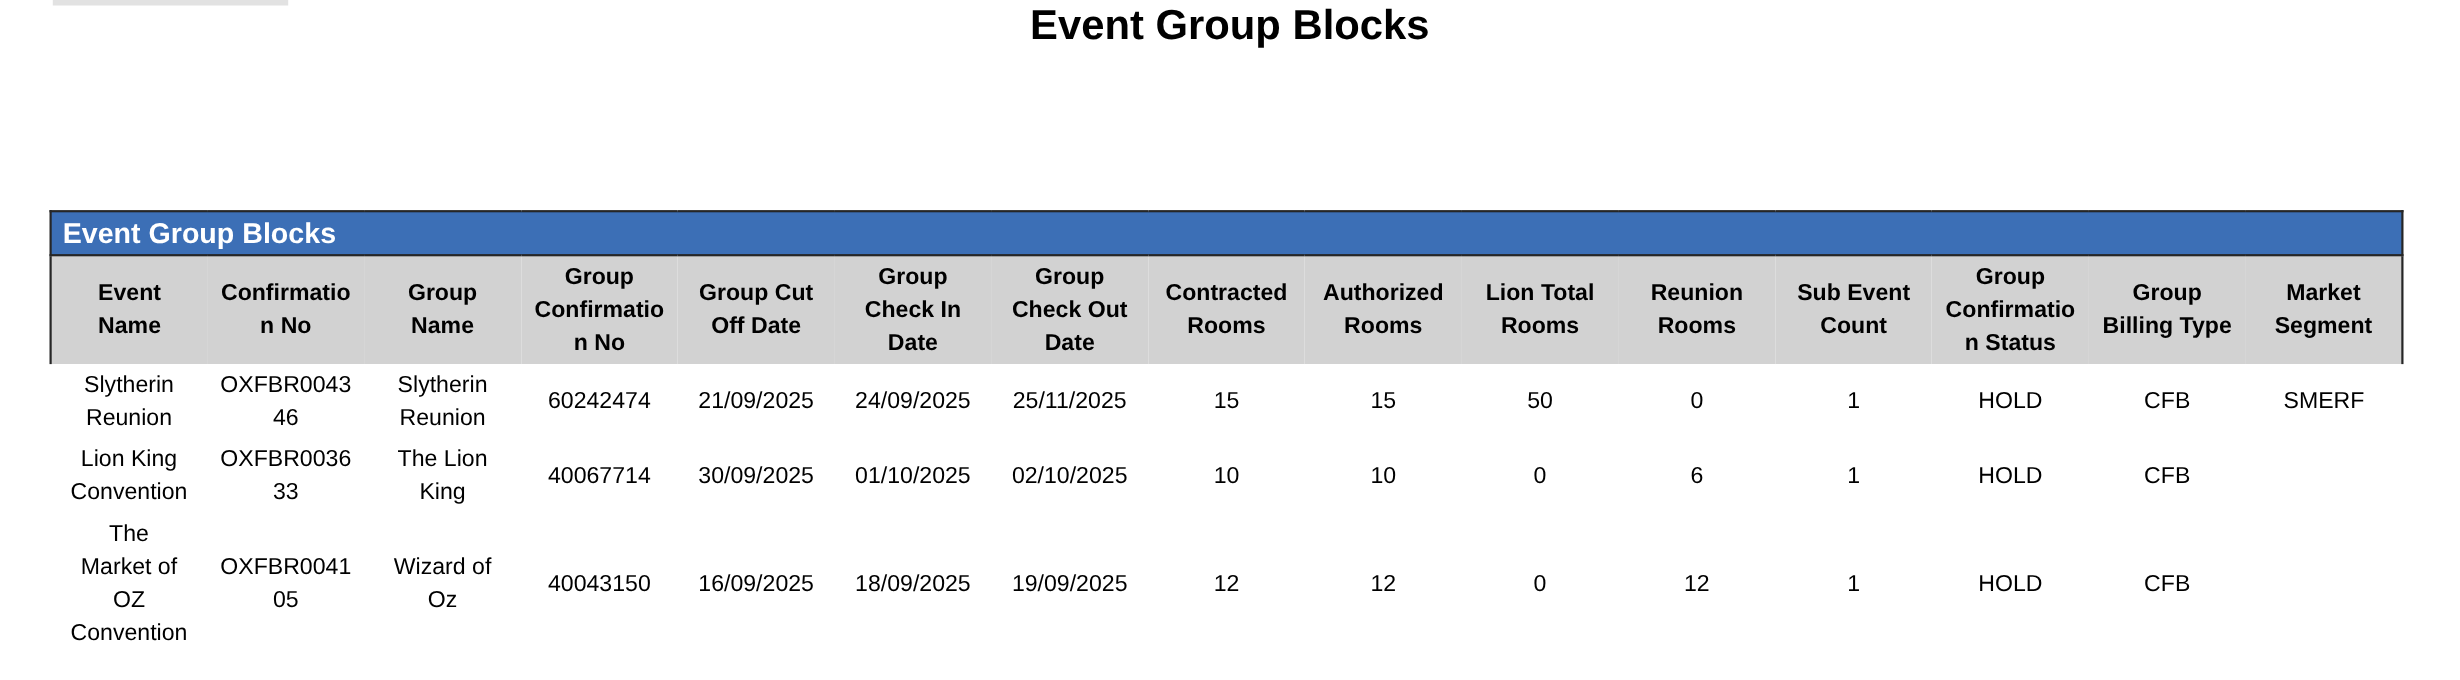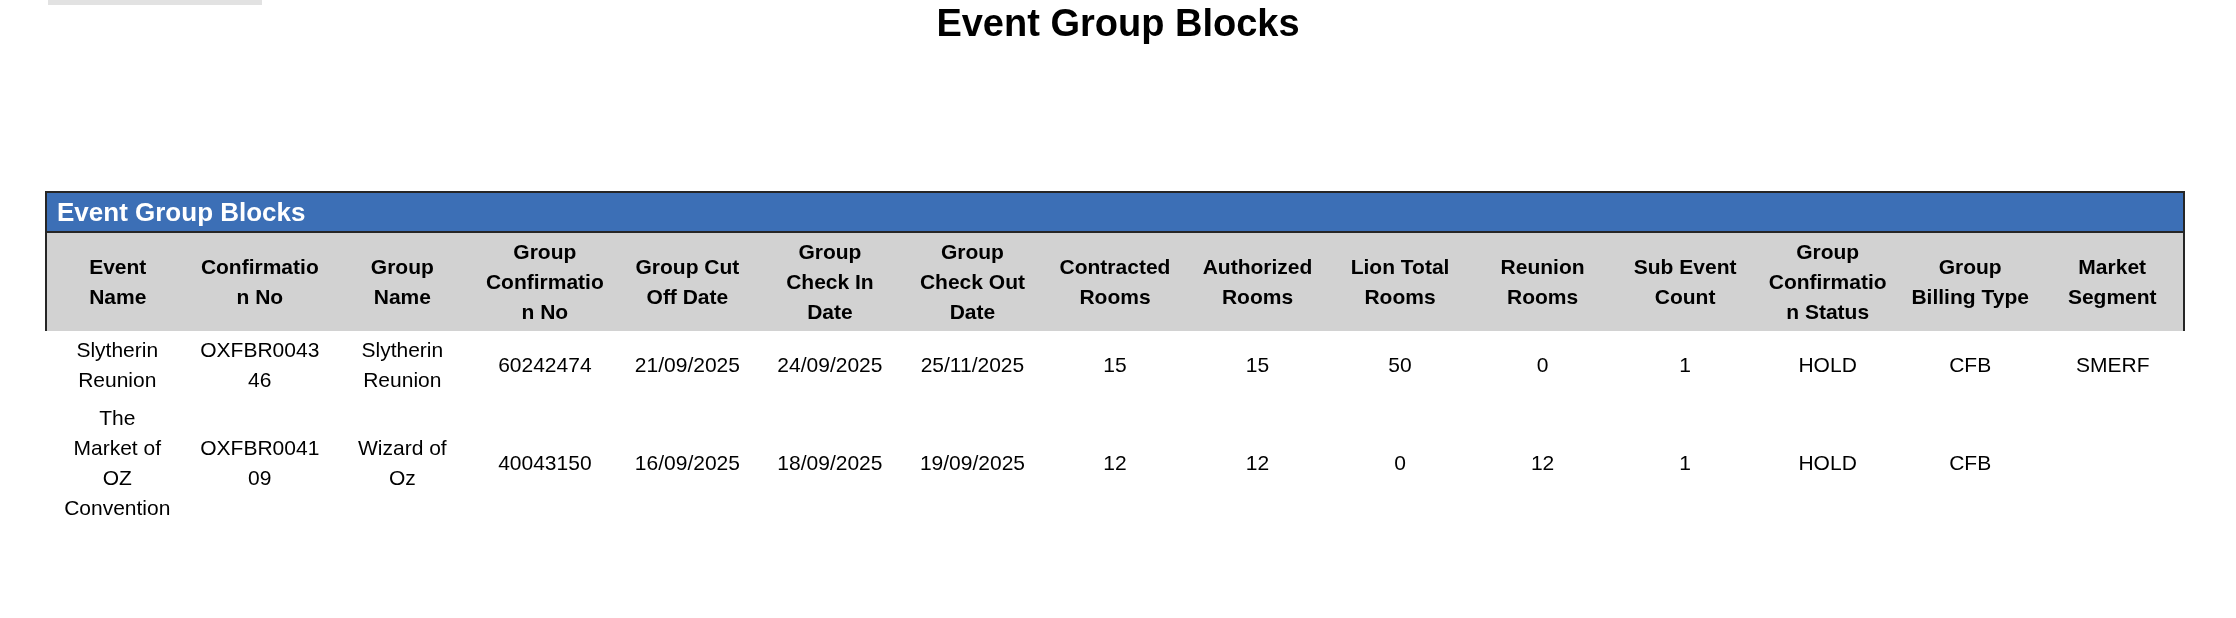--- a/index.html
+++ b/index.html
@@ -149,26 +149,46 @@
             <td>15</td>
             <td>15</td>
             <td>50</td>
             <td>0</td>
             <td>1</td>
             <td>HOLD</td>
             <td>CFB</td>
             <td>SMERF</td>
           </tr>
           <tr>
+            <td>Lion King
+Convention</td>
+            <td>OXFBR0036
+33</td>
+            <td>The Lion
+King</td>
+            <td>40067714</td>
+            <td>30/09/2025</td>
+            <td>01/10/2025</td>
+            <td>02/10/2025</td>
+            <td>10</td>
+            <td>10</td>
+            <td>0</td>
+            <td>6</td>
+            <td>1</td>
+            <td>HOLD</td>
+            <td>CFB</td>
+            <td></td>
+          </tr>
+          <tr>
             <td>The
 Market of
 OZ
 Convention</td>
             <td>OXFBR0041
-09</td>
+05</td>
             <td>Wizard of
 Oz</td>
             <td>40043150</td>
             <td>16/09/2025</td>
             <td>18/09/2025</td>
             <td>19/09/2025</td>
             <td>12</td>
             <td>12</td>
             <td>0</td>
             <td>12</td>

